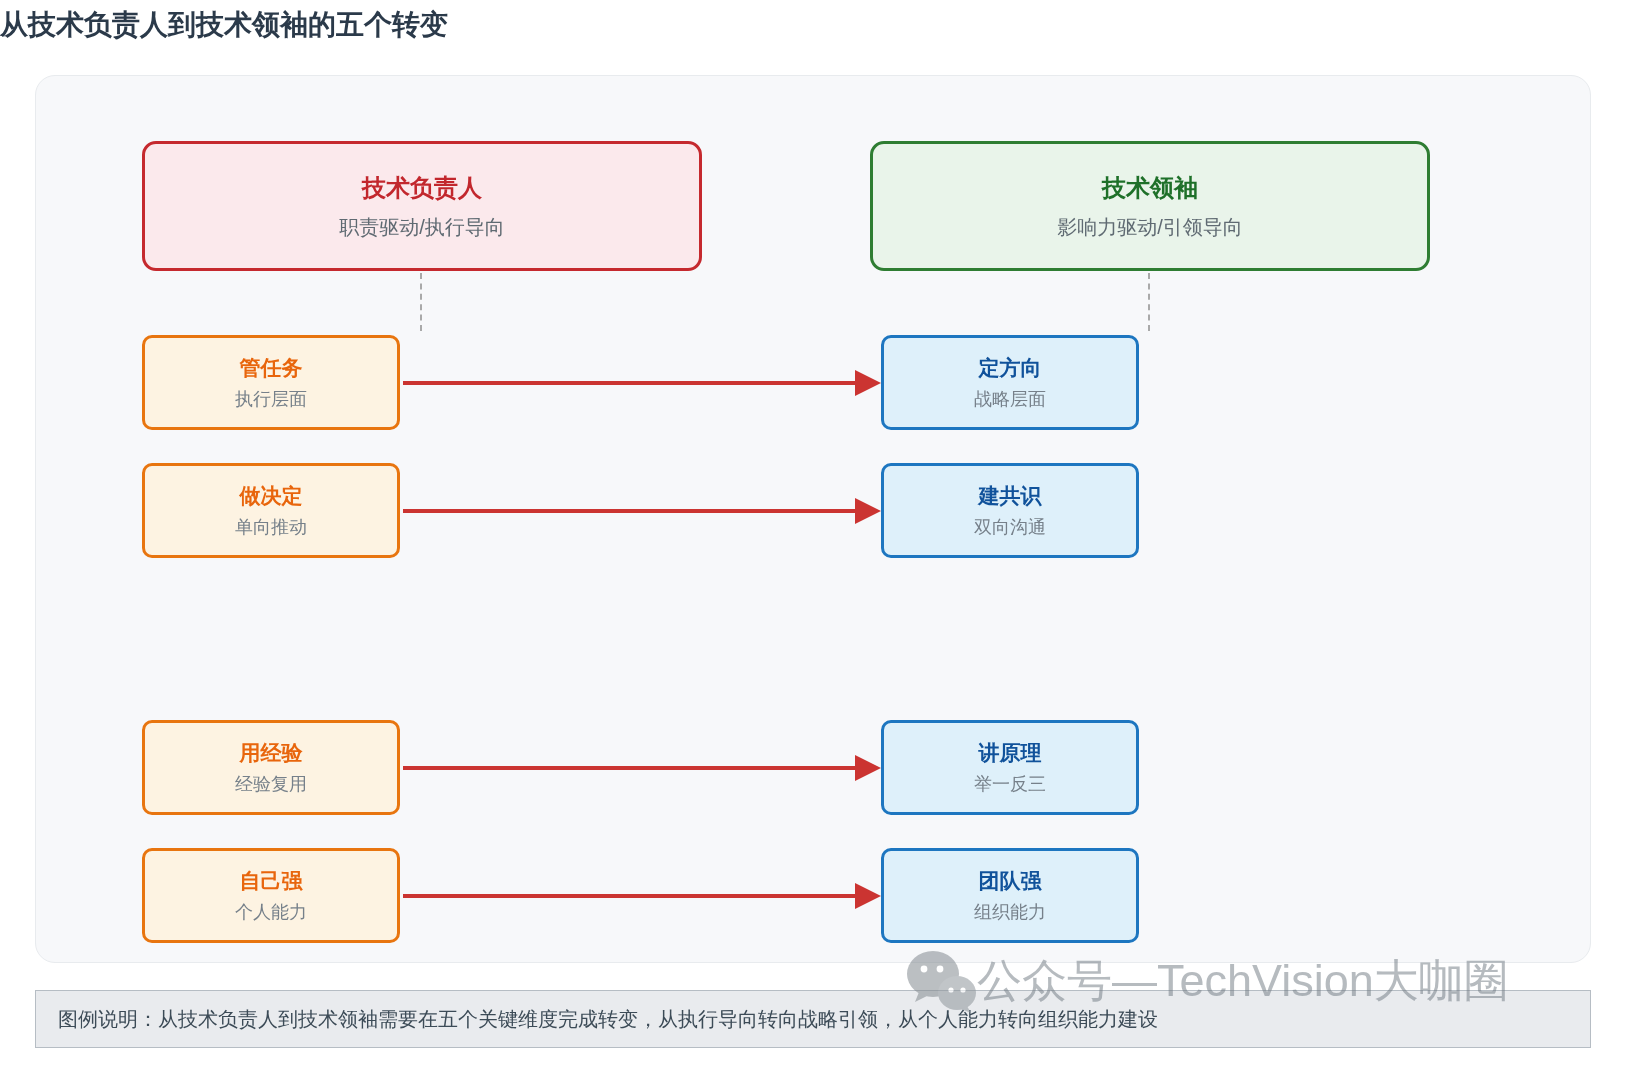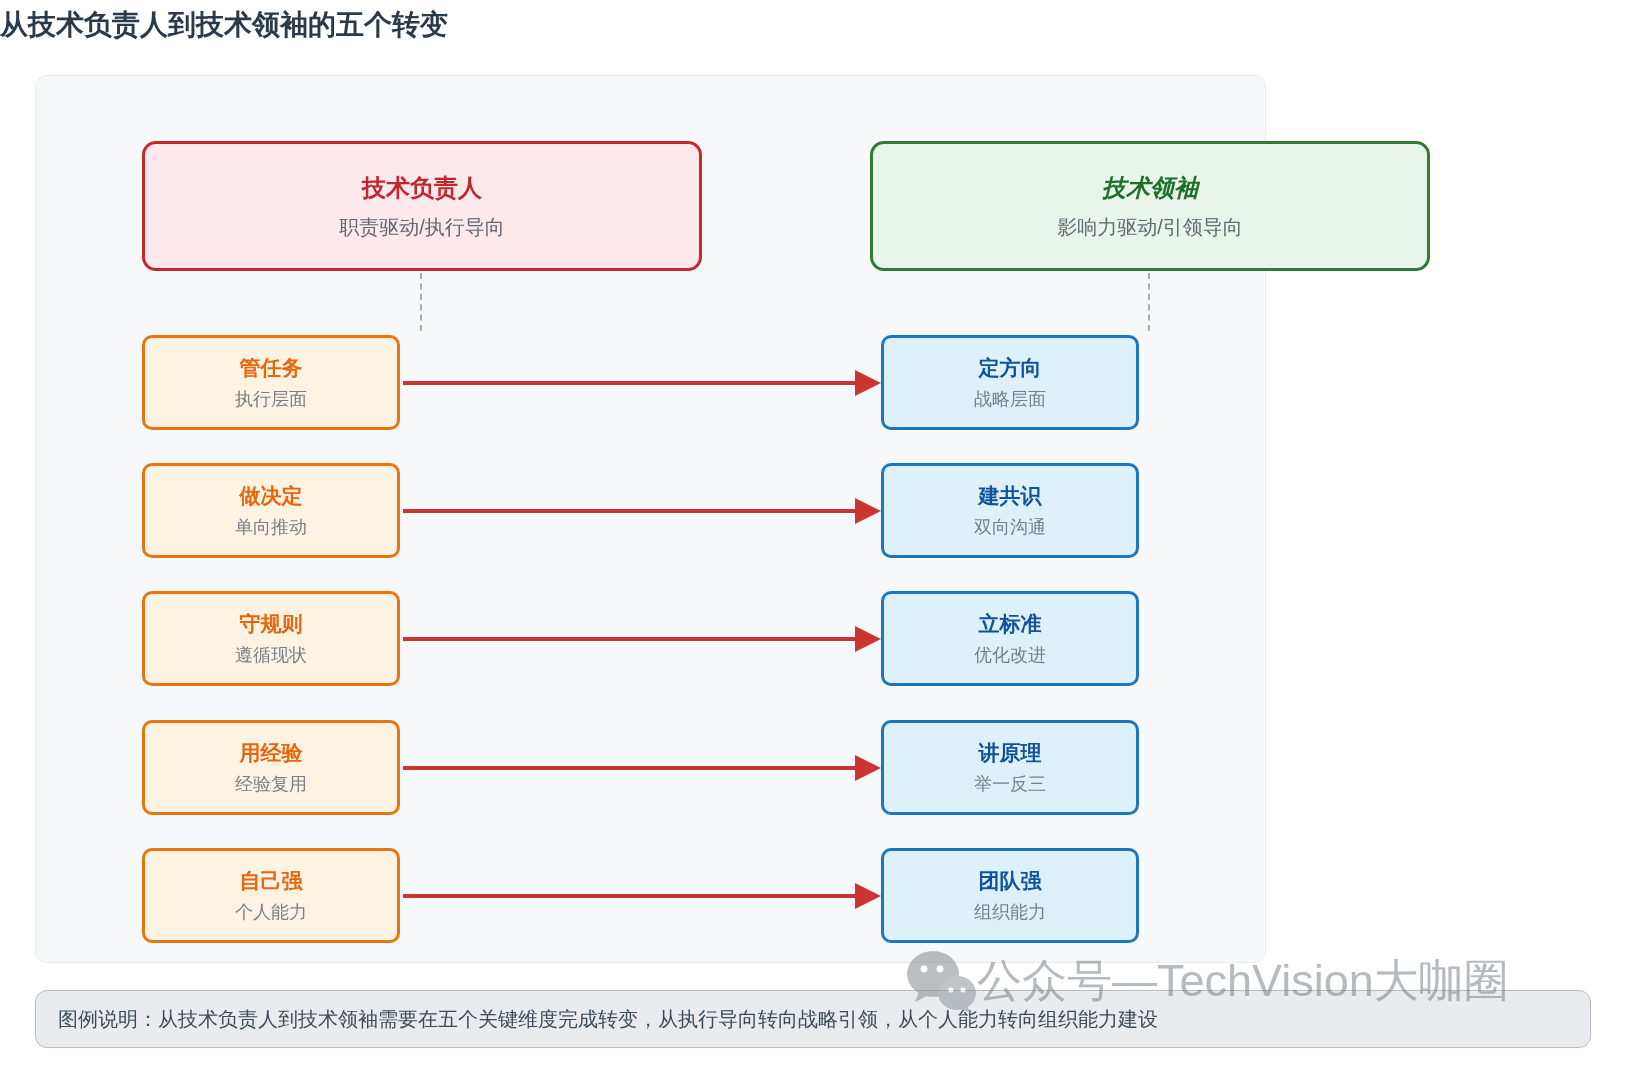--- a/index.html
+++ b/index.html
@@ -18,34 +18,34 @@
   body{
     width:1626px;height:1084px;position:relative;background:#ffffff;
     font-family:"Liberation Sans","DejaVu Sans",sans-serif;
     overflow:hidden;
   }
   .title{
     position:absolute;top:6px;left:0;width:1626px;margin:0;
     font-size:28px;font-weight:bold;color:var(--title-color);
   }
   .panel{
-    position:absolute;left:35px;top:75px;width:1231px;height:888px;
+    position:absolute;left:35px;top:75px;width:1556px;height:888px;
     background:var(--panel-bg);border:1px solid var(--panel-border);
-    border-radius:12px;box-sizing:border-box;
+    border-radius:20px;box-sizing:border-box;
   }
   .hdr{
     position:absolute;top:65px;width:560px;height:130px;box-sizing:border-box;
     border-radius:14px;display:flex;flex-direction:column;align-items:center;
     justify-content:center;gap:10px;
   }
   .hdr.left{left:106px;background:var(--red-bg);border:3px solid var(--red-border);}
   .hdr.right{left:834px;background:var(--green-bg);border:3px solid var(--green-border);}
   .hdr-title{font-size:24px;font-weight:bold;}
   .hdr.left .hdr-title{color:var(--red-text);}
-  .hdr.right .hdr-title{color:var(--green-text);font-style:italic;}
+  .hdr.right .hdr-title{color:var(--green-text);}
   .hdr-sub{font-size:20px;color:var(--sub-gray);}
   .dash{
     position:absolute;top:197px;height:58px;width:0;
     border-left:2px dashed var(--dash-gray);
   }
   .dash.l{left:384px;}
   .dash.r{left:1112px;}
   .row{position:absolute;left:0;width:1554px;height:95px;}
   .rbox{
     position:absolute;top:0;width:258px;height:95px;box-sizing:border-box;
@@ -63,21 +63,21 @@
     background:var(--arrow-color);
   }
   .arrow-head{
     position:absolute;left:819px;top:35px;width:0;height:0;
     border-left:26px solid var(--arrow-color);
     border-top:13px solid transparent;border-bottom:13px solid transparent;
   }
   .legend{
     position:absolute;left:35px;top:990px;width:1556px;height:58px;
     box-sizing:border-box;background:var(--legend-bg);
-    border:1px solid var(--legend-border);border-radius:12px;
+    border:1px solid var(--legend-border);border-radius:0;
     display:flex;align-items:center;padding:0 22px;
     font-size:20px;color:var(--legend-text);
   }
   .watermark{
     position:absolute;left:905px;top:946px;height:70px;
     display:flex;align-items:center;
     color:rgba(110,120,128,0.5);font-size:45px;white-space:nowrap;
     pointer-events:none;
   }
   .wechat-icon{width:72px;height:66px;flex:0 0 auto;opacity:0.55;}
@@ -121,32 +121,20 @@
       <div class="rbox-sub">单向推动</div>
     </div>
     <div class="arrow-line"></div>
     <div class="arrow-head"></div>
     <div class="rbox b">
       <div class="rbox-title">建共识</div>
       <div class="rbox-sub">双向沟通</div>
     </div>
   </div>
 
-  <div class="row" style="top:515px">
-    <div class="rbox o">
-      <div class="rbox-title">守规则</div>
-      <div class="rbox-sub">遵循现状</div>
-    </div>
-    <div class="arrow-line"></div>
-    <div class="arrow-head"></div>
-    <div class="rbox b">
-      <div class="rbox-title">立标准</div>
-      <div class="rbox-sub">优化改进</div>
-    </div>
-  </div>
 
   <div class="row" style="top:644px">
     <div class="rbox o">
       <div class="rbox-title">用经验</div>
       <div class="rbox-sub">经验复用</div>
     </div>
     <div class="arrow-line"></div>
     <div class="arrow-head"></div>
     <div class="rbox b">
       <div class="rbox-title">讲原理</div>

